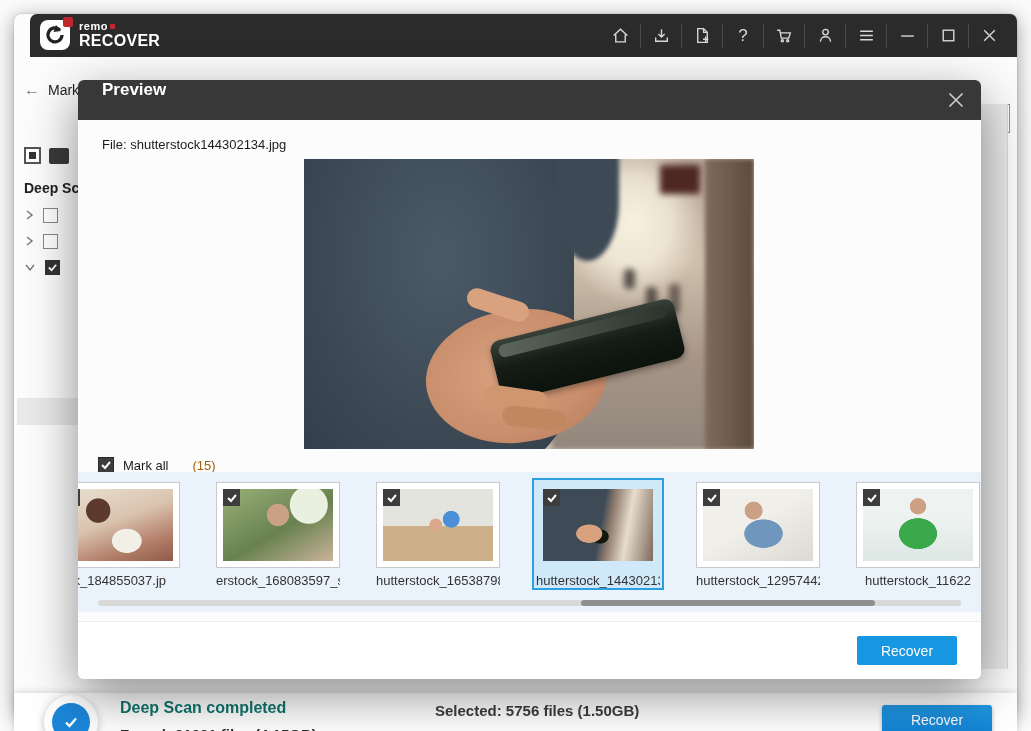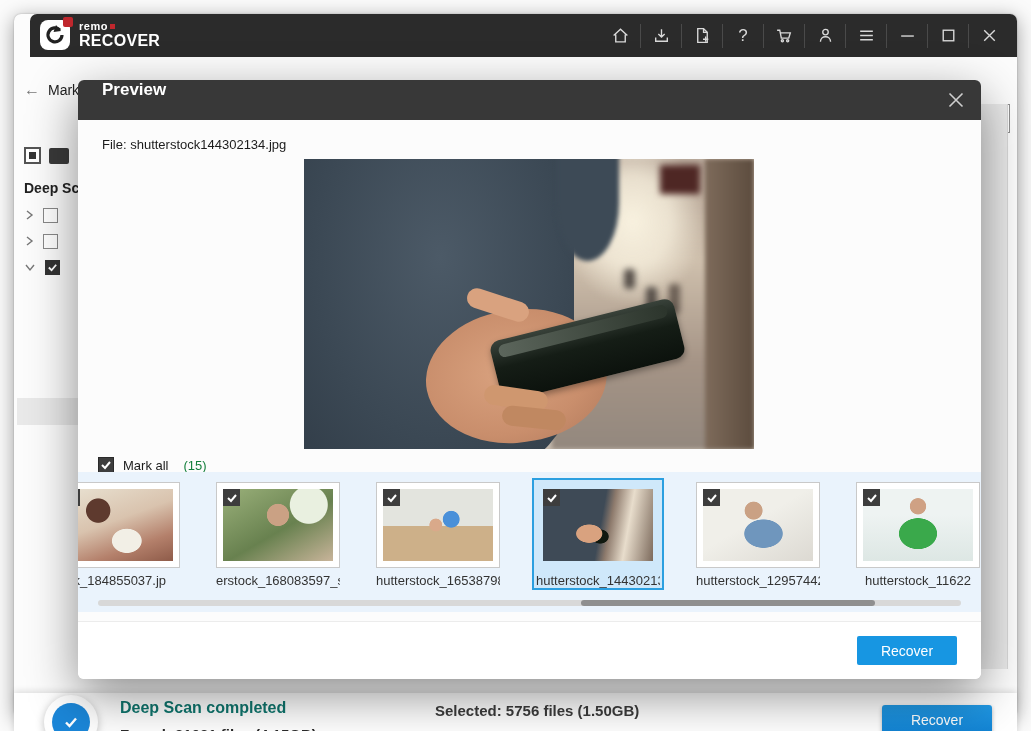--- a/index.html
+++ b/index.html
@@ -87,21 +87,21 @@
   .photo .f2 { left:40%; top:79%; transform:rotate(8deg); background:#cf976f; }
   .photo .f3 { left:44%; top:86%; transform:rotate(6deg); background:#c08861; }
   .photo .phone { position:absolute; left:42%; top:55%; width:42%; height:21%;
     background:linear-gradient(180deg,#39423a 0%,#151d16 45%,#0c120d 100%); border-radius:10px; transform:rotate(-14deg); box-shadow:0 3px 6px rgba(0,0,0,.35); }
   .photo .phone::before { content:""; position:absolute; left:4%; top:8%; width:92%; height:22%; background:linear-gradient(90deg,#5c665c,#2c352c); border-radius:6px; }
 
   
   .mark-row { position:absolute; left:20px; top:375px; right:20px; height:18px; display:flex; align-items:flex-end; gap:9px; }
   .cb-dark { width:16px; height:16px; background:#3d3d3d; border:1px solid #2a2a2a; display:flex; align-items:center; justify-content:center; flex:0 0 auto; cursor:pointer; }
   .mark-label { font-size:13px; color:#1c1c1c; }
-  .mark-count { font-size:13px; color:#15803d; margin-left:6px; }
+  .mark-count { font-size:13px; color:#a16207; margin-left:15px; }
   .mark-line { flex:1; height:1px; background:#c9c9c9; margin-left:8px; }
 
   
   .strip { position:absolute; left:0; top:392px; right:0; height:140px; background:#eaf3fc; overflow:hidden; }
   .cards { display:flex; margin-left:-26px; margin-top:6px; }
   .thumb { flex:0 0 auto; width:132px; padding:4px 4px 2px; margin-right:28px; cursor:pointer; }
   .frame { position:relative; height:86px; background:#fff; border:1px solid #c9c9c9; padding:6px; }
   .pic { width:100%; height:100%; }
   .caption { margin-top:5px; font-size:13px; color:#333; text-align:center; white-space:nowrap; overflow:hidden; }
   .thumb.sel { background:#cfe8fa; border:2px solid #2b9fe0; padding:2px 2px 0; }

